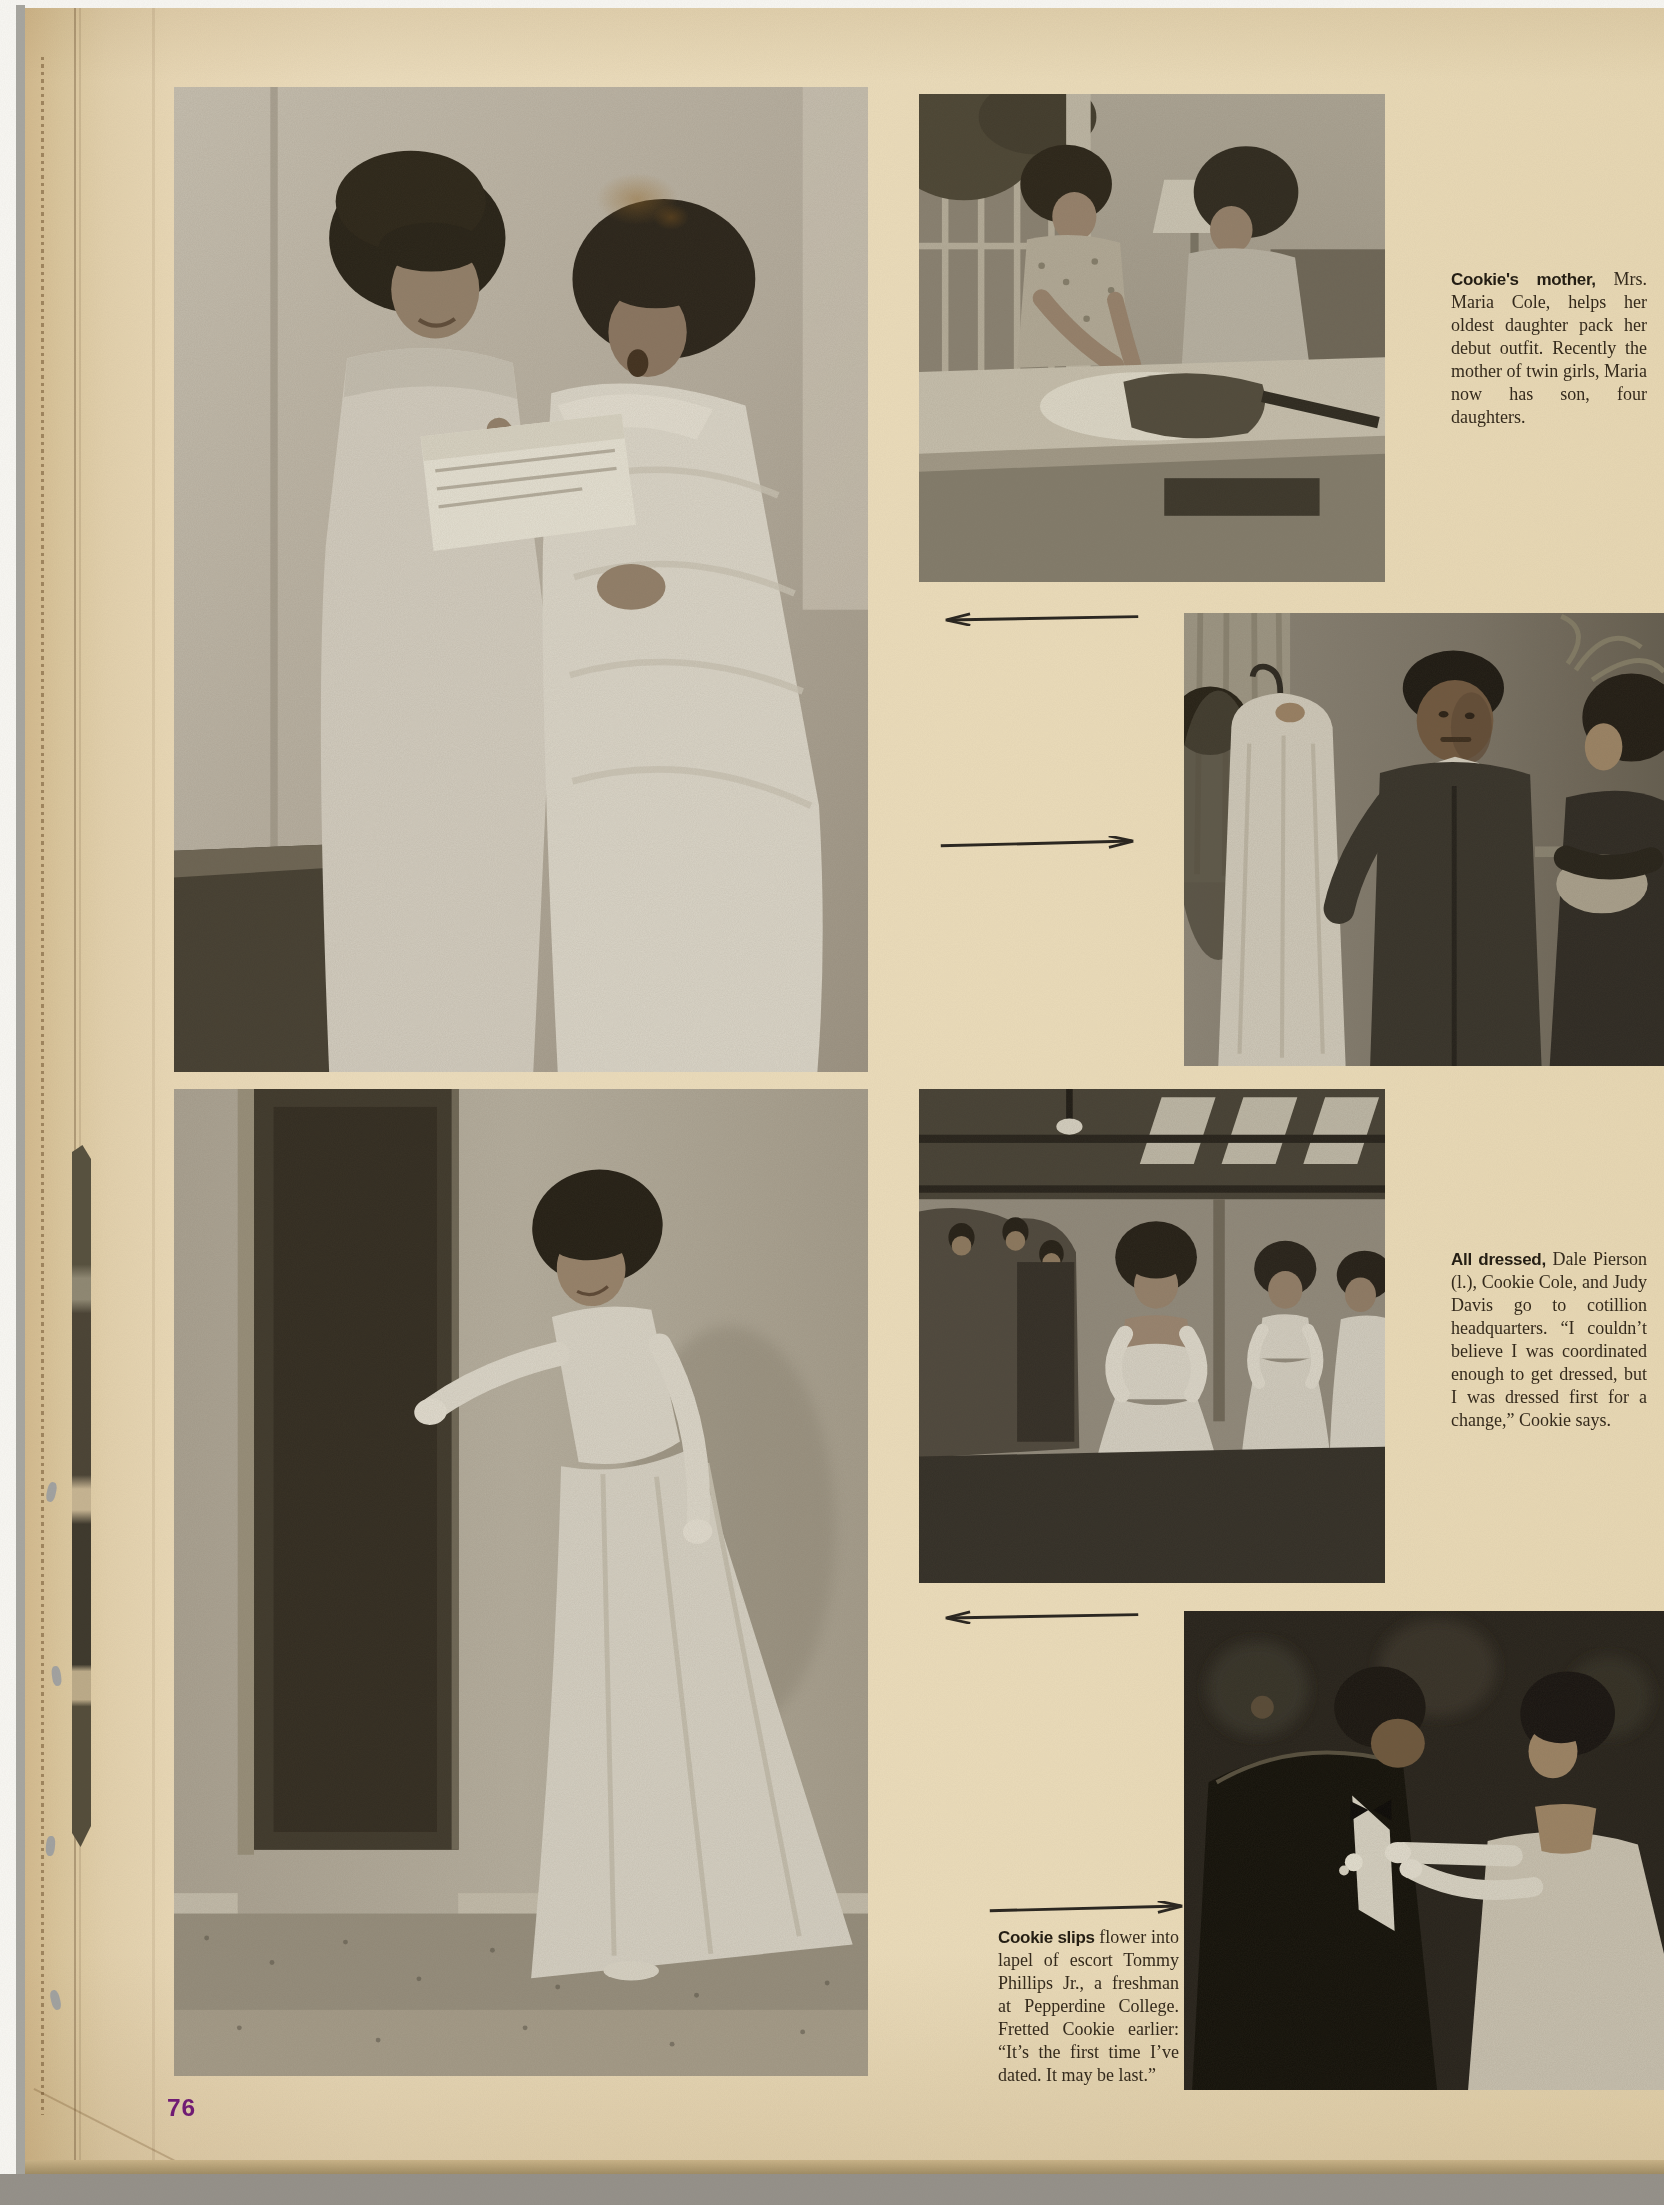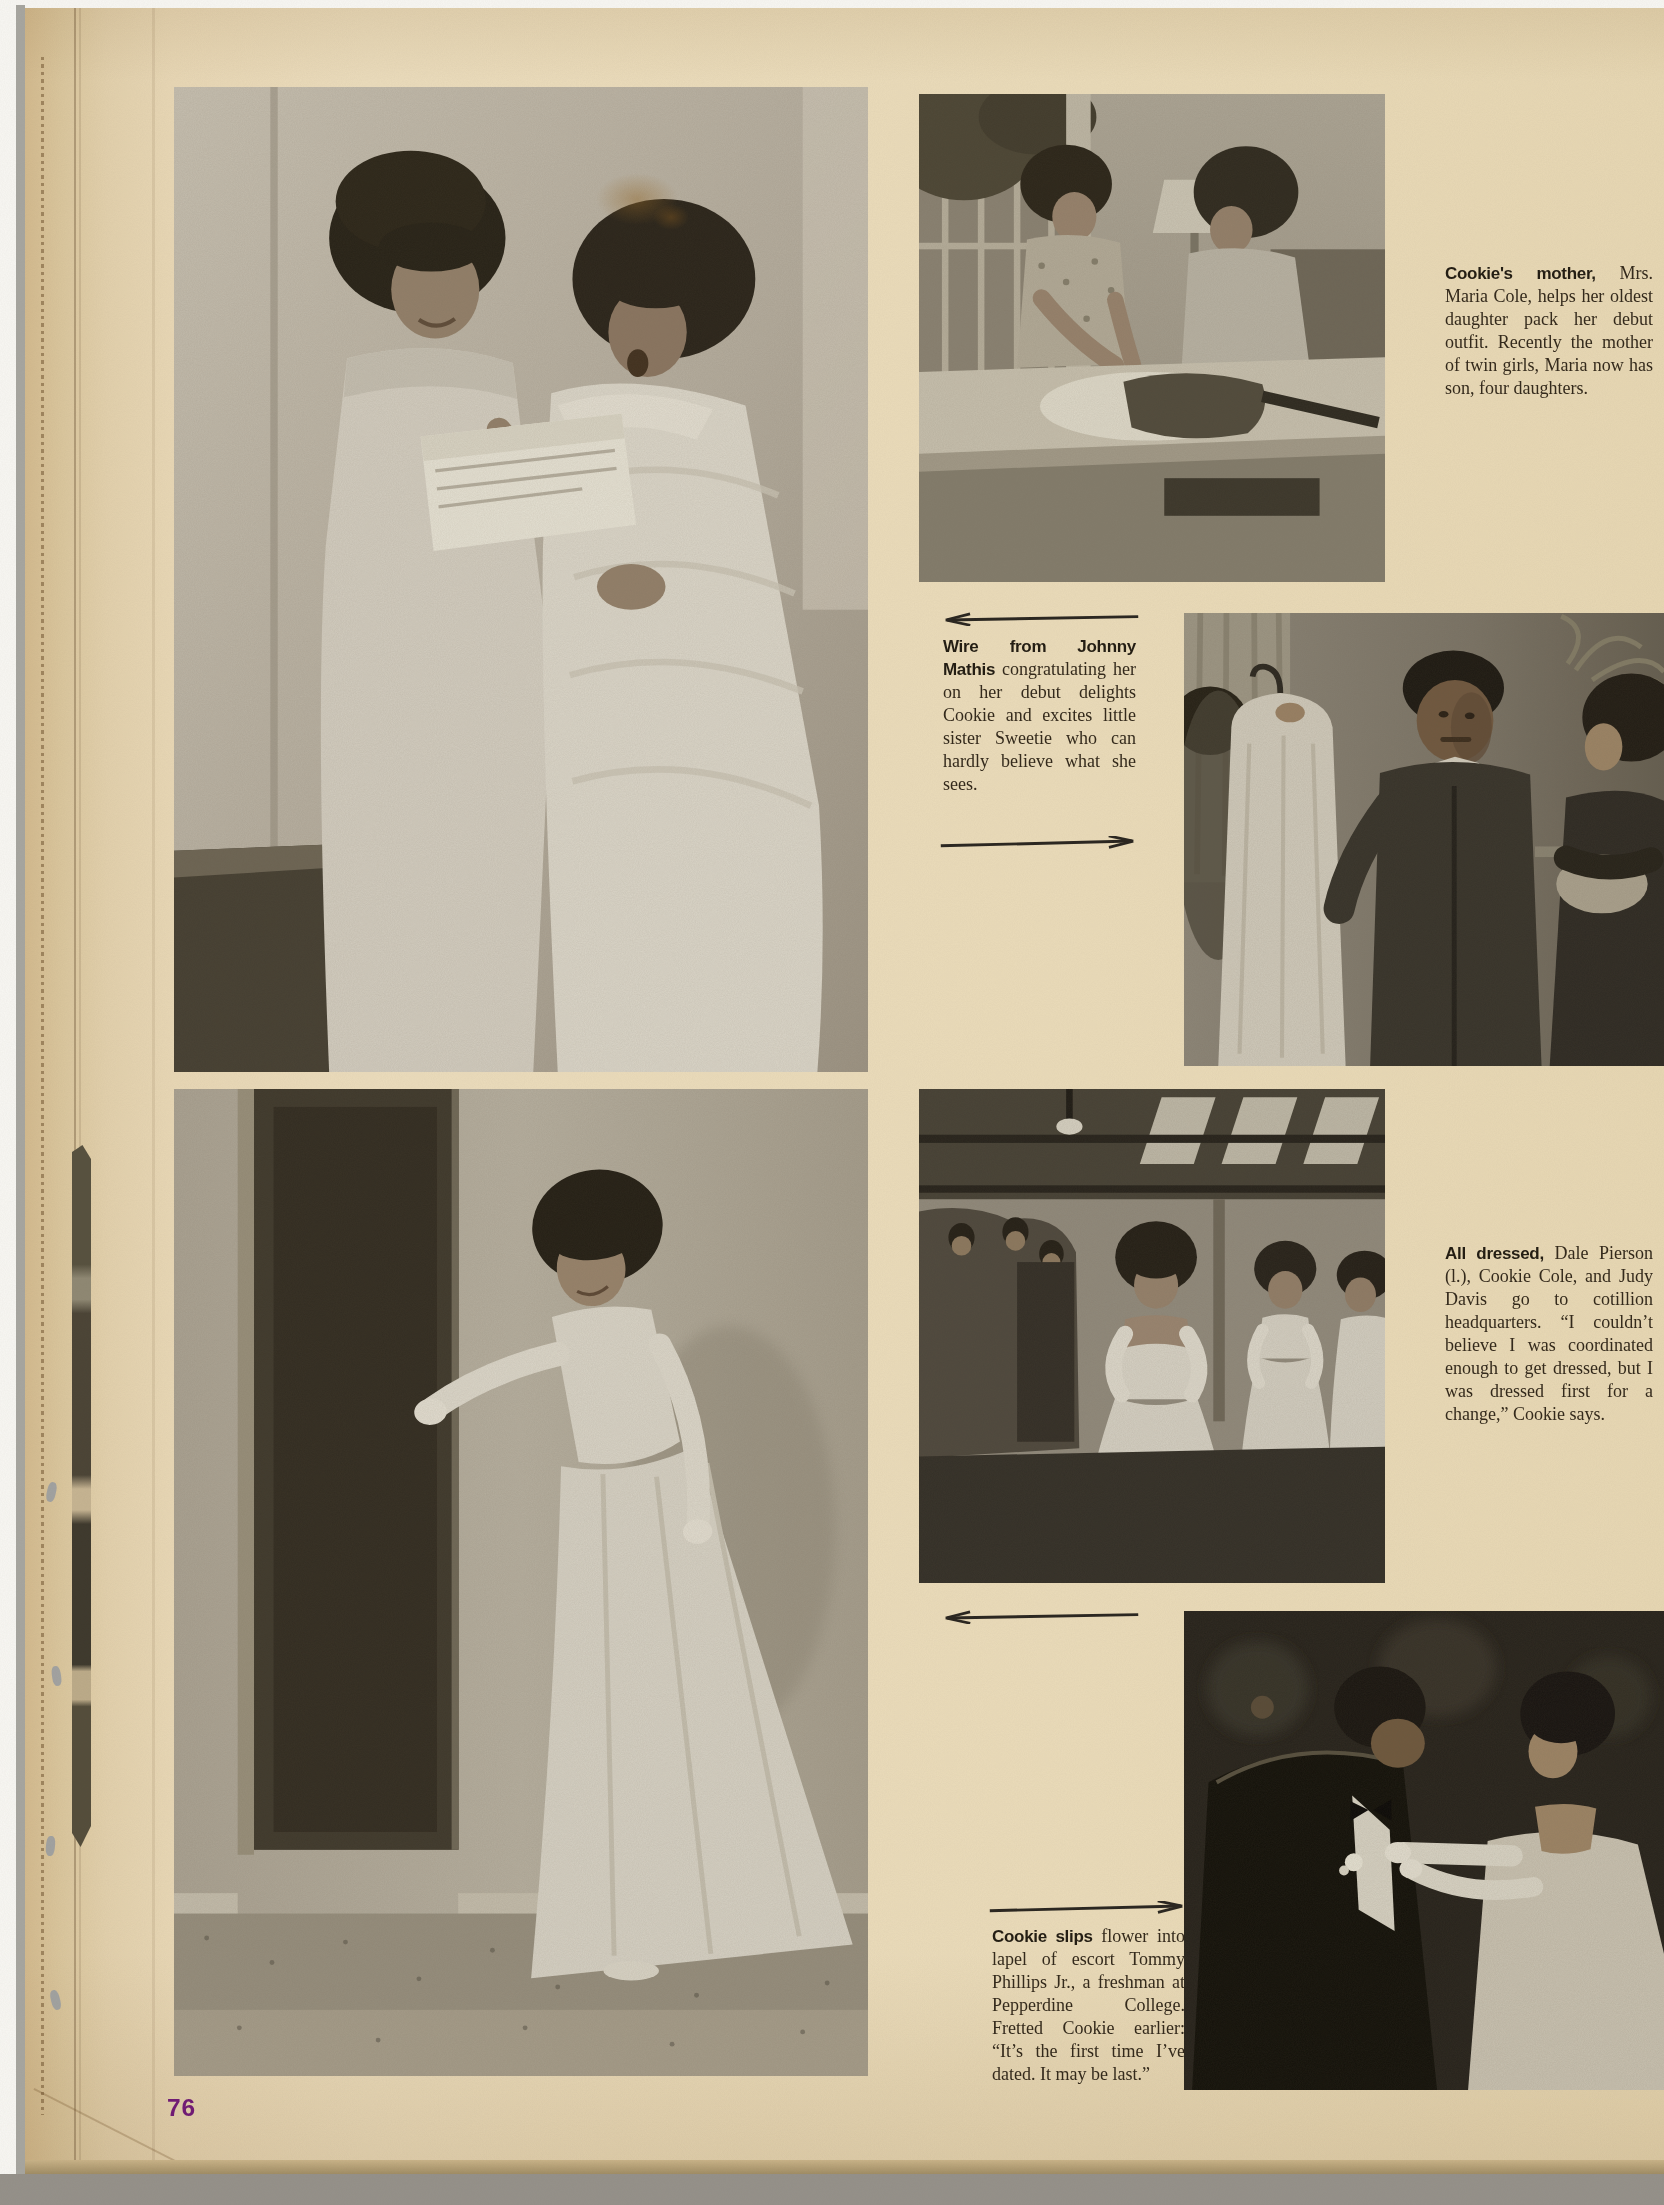--- a/index.html
+++ b/index.html
@@ -27,21 +27,21 @@
   .spine-fragment{position:absolute;left:72px;top:1145px;width:19px;height:702px;
     clip-path:polygon(0 1%,55% 0,100% 2%,100% 97%,45% 100%,0 98%);
     background:linear-gradient(180deg,#57513f 0 17%,#8f8873 19% 22%,#4b4436 24% 47%,#c6b492 49% 52%,#3e392d 54% 74%,#bcab89 75% 79%,#544d3b 80% 100%);}
   .fleck{position:absolute;width:9px;height:19.6px;border-radius:40%;background:#939aa3;opacity:.8;}
   
   .photo{position:absolute;margin:0;padding:0;}
   .photo svg{display:block;width:100%;height:100%;}
   .stain{position:absolute;border-radius:50%;pointer-events:none;}
   
   .cap{position:absolute;color:#33291b;}
-  .cap p{margin:4px;text-align:justify;font:18px/23px "Liberation Serif", serif;}
+  .cap p{margin:10px;text-align:justify;font:18px/23px "Liberation Serif", serif;}
   .cap .lead{font-family:"Liberation Sans", sans-serif;font-weight:700;font-size:17px;letter-spacing:-0.3px;color:#221c12;}
   .cap .arrow{display:block;margin:0 0 9.8px 0;}
   .cap-left{width:201px;}
   .cap-right{width:216px;}
   .page-num{position:absolute;left:167px;top:2096px;font:700 24.5px/1 "Liberation Sans", sans-serif;color:#701a75;letter-spacing:0.8px;}
   .grain-page{position:absolute;left:0;top:0;width:1665px;height:2205px;pointer-events:none;opacity:.10;}
 </style>
 </head>
 <body>
 
@@ -349,21 +349,20 @@
   <p><span class="lead">Cookie's mother,</span><span> Mrs. Maria Cole, helps her oldest daughter pack her debut outfit. Recently the mother of twin girls, Maria now has son, four daughters.</span></p>
 </div>
 
 <div class="cap cap-left" style="left:939px;top:611px">
   <svg class="arrow" width="201" height="14.7" viewBox="0 0 246 18">
     <g transform="rotate(-1 123 9)" stroke="#2a2620" fill="none">
       <path d="M244,9 L10,9" stroke-width="3.6"></path>
       <path d="M8,9 L38,2 M8,9 L38,16" stroke-width="3.4"></path>
     </g>
   </svg>
-  <p><span class="lead">Wire from Johnny Mathis</span><span> congratulating her on her debut delights Cookie and excites little sister Sweetie who can hardly believe what she sees.</span></p>
 </div>
 
 <div class="cap cap-left" style="left:939px;top:836px">
   <svg class="arrow" width="201" height="14.7" viewBox="0 0 246 18">
     <g transform="rotate(-1.4 123 9)" stroke="#2a2620" fill="none">
       <path d="M2,9 L236,9" stroke-width="3.6"></path>
       <path d="M238,9 L208,2 M238,9 L208,16" stroke-width="3.4"></path>
     </g>
   </svg>
 </div>

